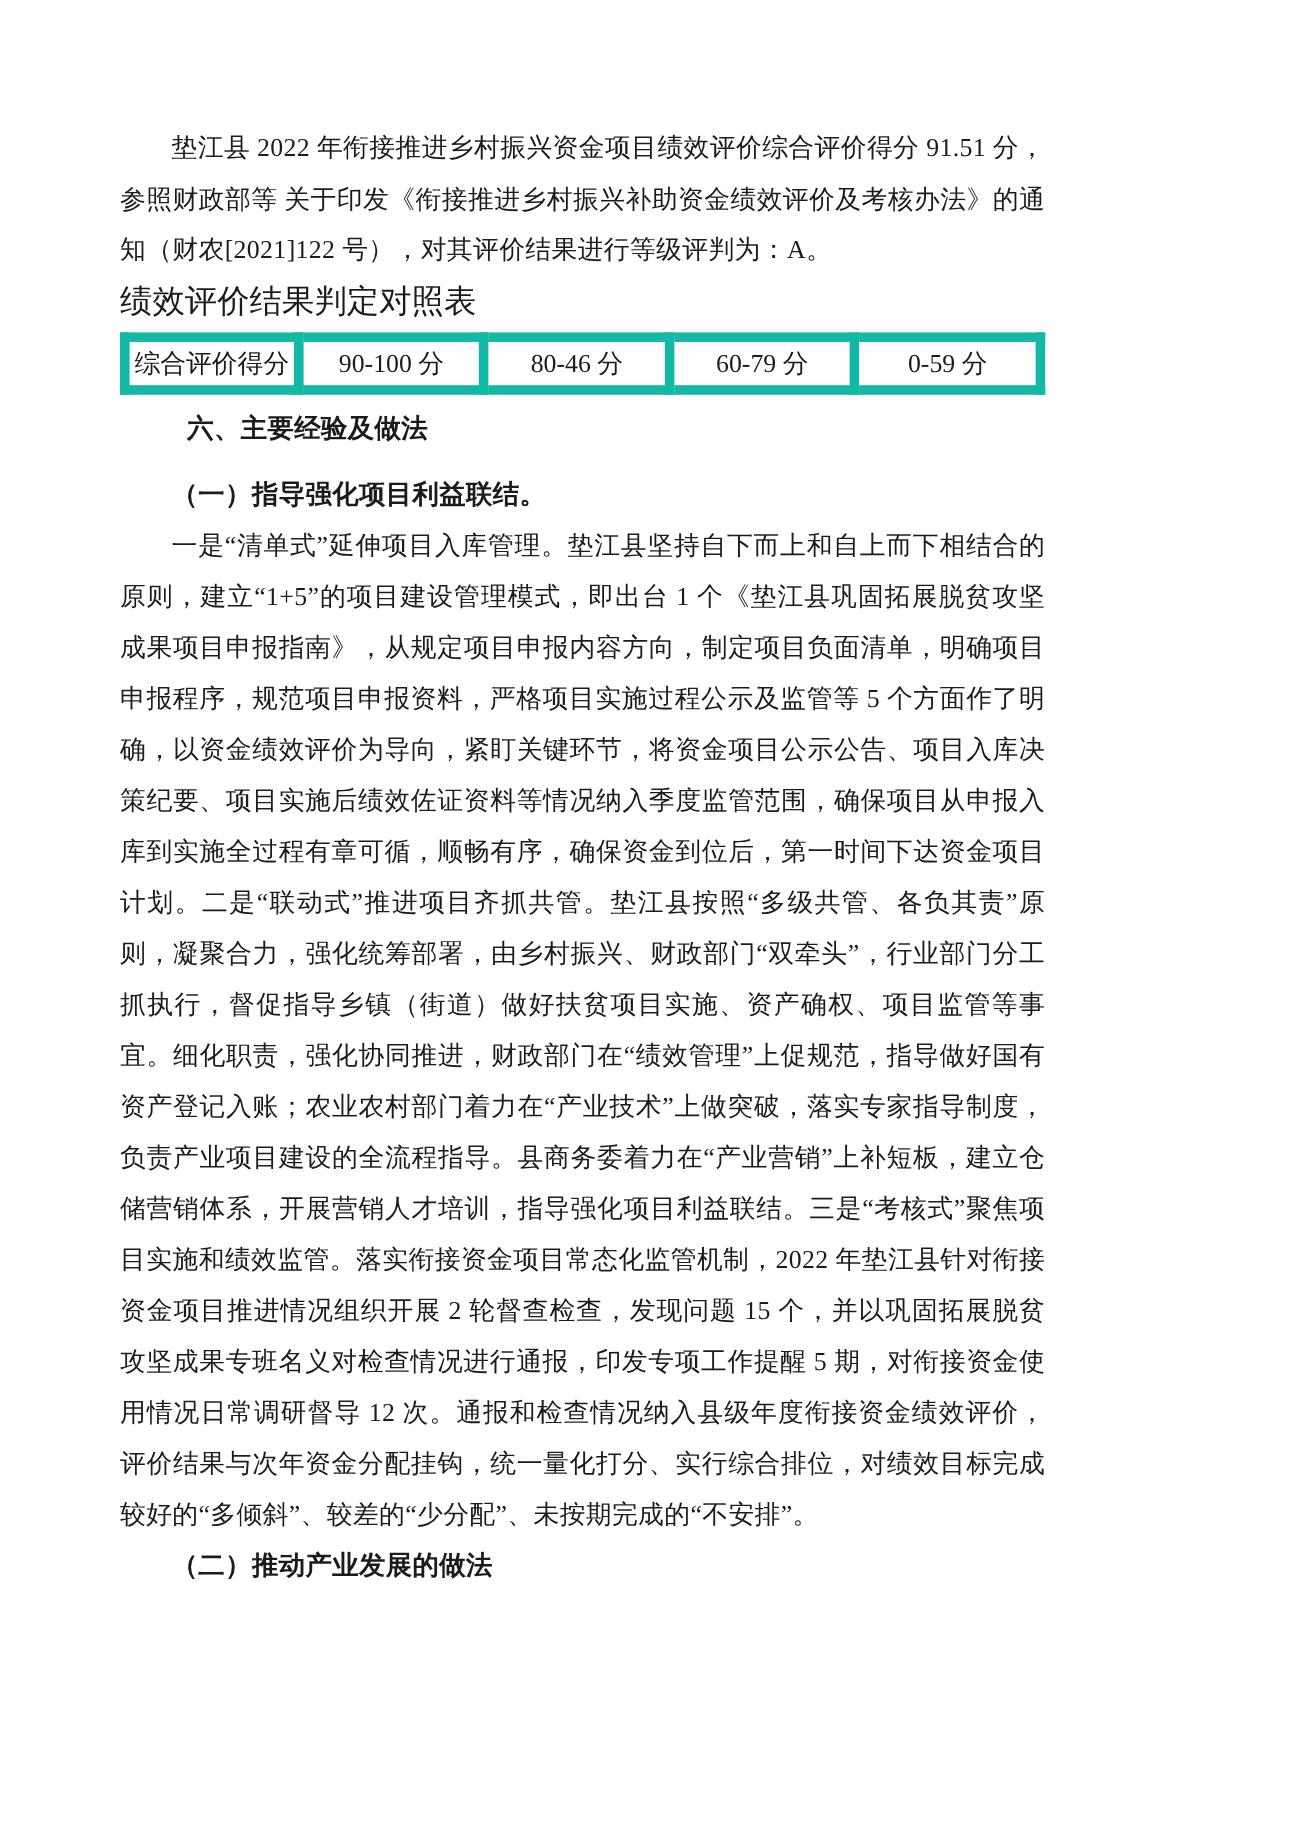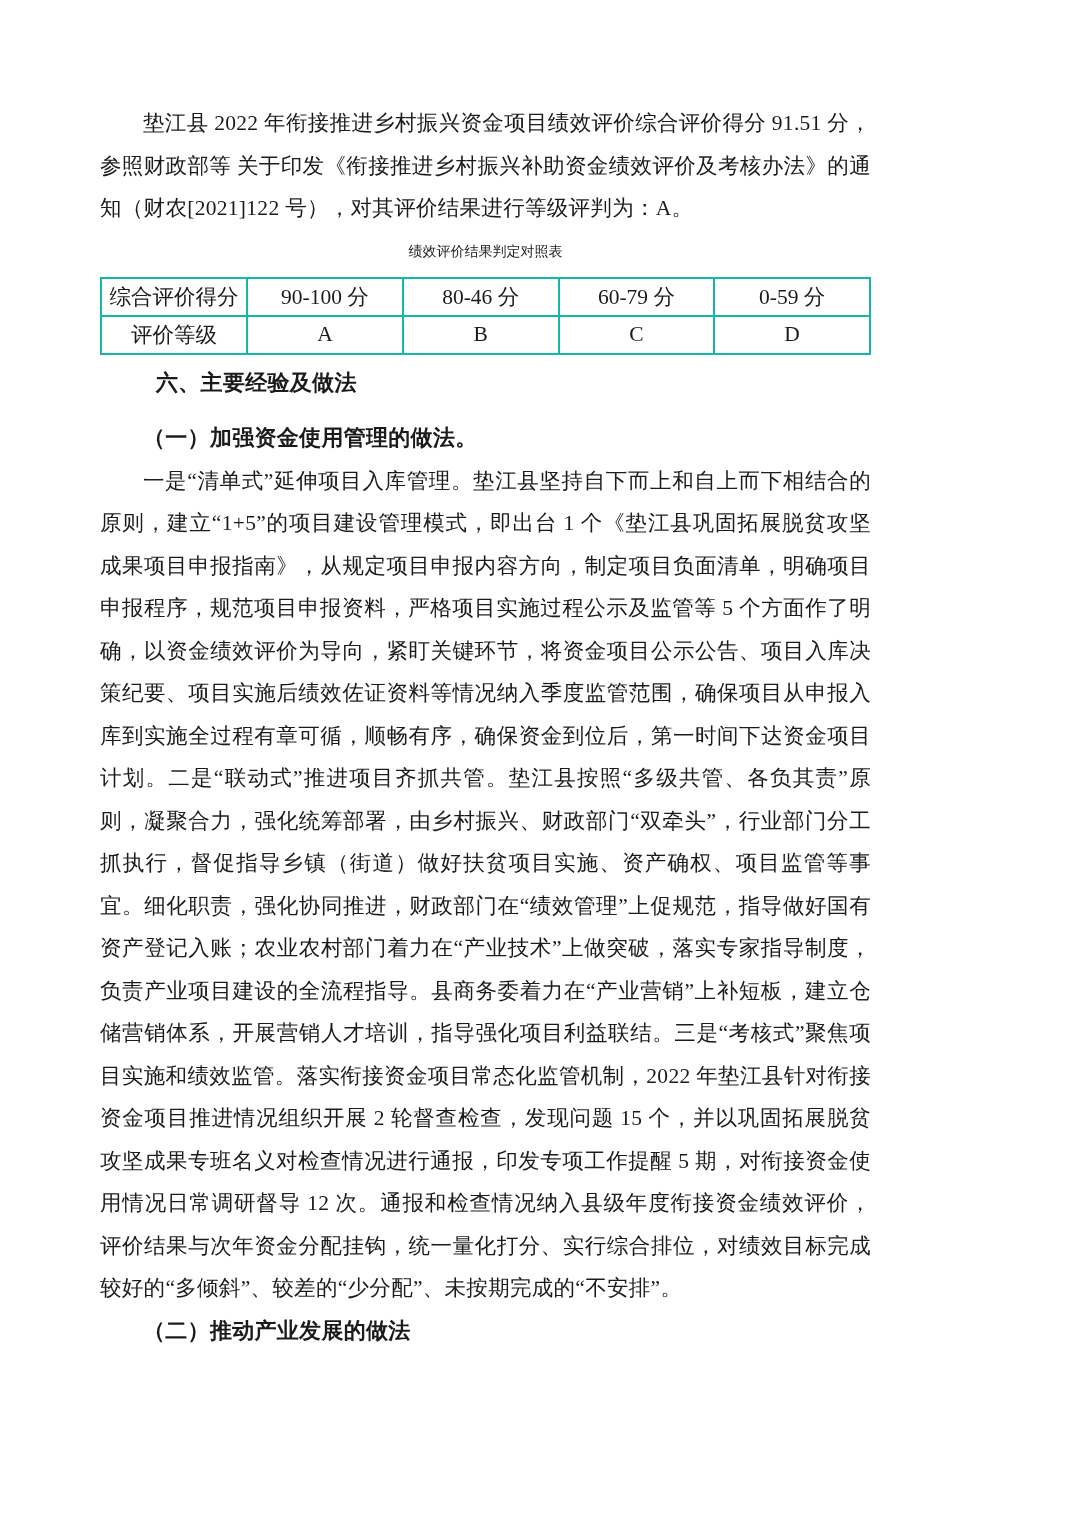--- a/index.html
+++ b/index.html
@@ -22,32 +22,31 @@
     margin: 0;
     font-size: 21.5px;
     line-height: 42.5px;
     letter-spacing: 0.3px;
     text-align: justify;
     text-justify: inter-ideograph;
     text-indent: 43px;
   }
   .caption {
     margin: 0;
-    font-size: 14px;
+    font-size: 27px;
     line-height: 43px;
-    text-align: center;
   }
   table.grade-table {
     width: 100%;
     border-collapse: collapse;
     table-layout: fixed;
     margin-top: 4px;
   }
   table.grade-table td {
-    border: 2px solid #14b8a6;
+    border: 8px solid #14b8a6;
     height: 36px;
     text-align: center;
     vertical-align: middle;
     font-size: 21.5px;
     padding: 0;
   }
   col.first-col { width: 19%; }
   .heading {
     margin: 13px;
     margin-top: 7px;
@@ -86,32 +85,25 @@
         <col>
     </colgroup>
     <tbody>
       <tr>
         <td>综合评价得分</td>
         <td>90-100 分</td>
         <td>80-46 分</td>
         <td>60-79 分</td>
         <td>0-59 分</td>
       </tr>
-      <tr>
-        <td>评价等级</td>
-        <td>A</td>
-        <td>B</td>
-        <td>C</td>
-        <td>D</td>
-      </tr>
     </tbody>
   </table>
 
   <p class="heading">六、主要经验及做法</p>
 
-  <p class="subheading">（一）加强资金使用管理的做法。</p>
+  <p class="subheading">（一）指导强化项目利益联结。</p>
 
   <p class="body-text">一是“清单式”延伸项目入库管理。垫江县坚持自下而上和自上而下相结合的原则，建立“1+5”的项目建设管理模式，即出台 1 个《垫江县巩固拓展脱贫攻坚成果项目申报指南》，从规定项目申报内容方向，制定项目负面清单，明确项目申报程序，规范项目申报资料，严格项目实施过程公示及监管等 5 个方面作了明确，以资金绩效评价为导向，紧盯关键环节，将资金项目公示公告、项目入库决策纪要、项目实施后绩效佐证资料等情况纳入季度监管范围，确保项目从申报入库到实施全过程有章可循，顺畅有序，确保资金到位后，第一时间下达资金项目计划。二是“联动式”推进项目齐抓共管。垫江县按照“多级共管、各负其责”原则，凝聚合力，强化统筹部署，由乡村振兴、财政部门“双牵头”，行业部门分工抓执行，督促指导乡镇（街道）做好扶贫项目实施、资产确权、项目监管等事宜。细化职责，强化协同推进，财政部门在“绩效管理”上促规范，指导做好国有资产登记入账；农业农村部门着力在“产业技术”上做突破，落实专家指导制度，负责产业项目建设的全流程指导。县商务委着力在“产业营销”上补短板，建立仓储营销体系，开展营销人才培训，指导强化项目利益联结。三是“考核式”聚焦项目实施和绩效监管。落实衔接资金项目常态化监管机制，2022 年垫江县针对衔接资金项目推进情况组织开展 2 轮督查检查，发现问题 15 个，并以巩固拓展脱贫攻坚成果专班名义对检查情况进行通报，印发专项工作提醒 5 期，对衔接资金使用情况日常调研督导 12 次。通报和检查情况纳入县级年度衔接资金绩效评价，评价结果与次年资金分配挂钩，统一量化打分、实行综合排位，对绩效目标完成较好的“多倾斜”、较差的“少分配”、未按期完成的“不安排”。</p>
 
   <p class="subheading">（二）推动产业发展的做法</p>
 
 
 </div>
 
 </body></html>

